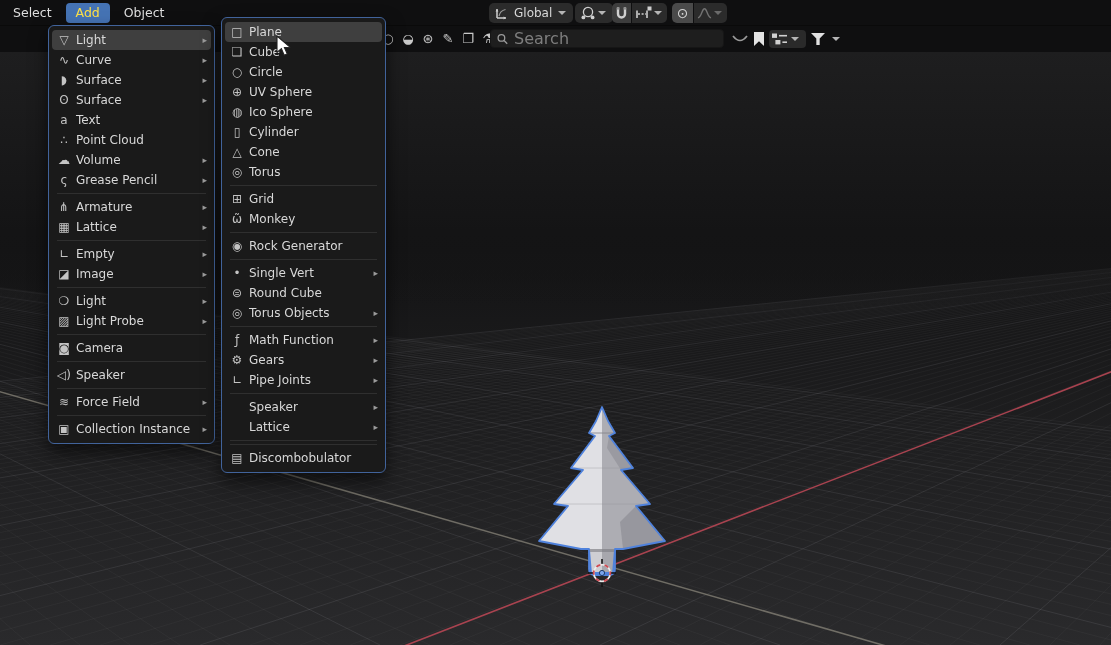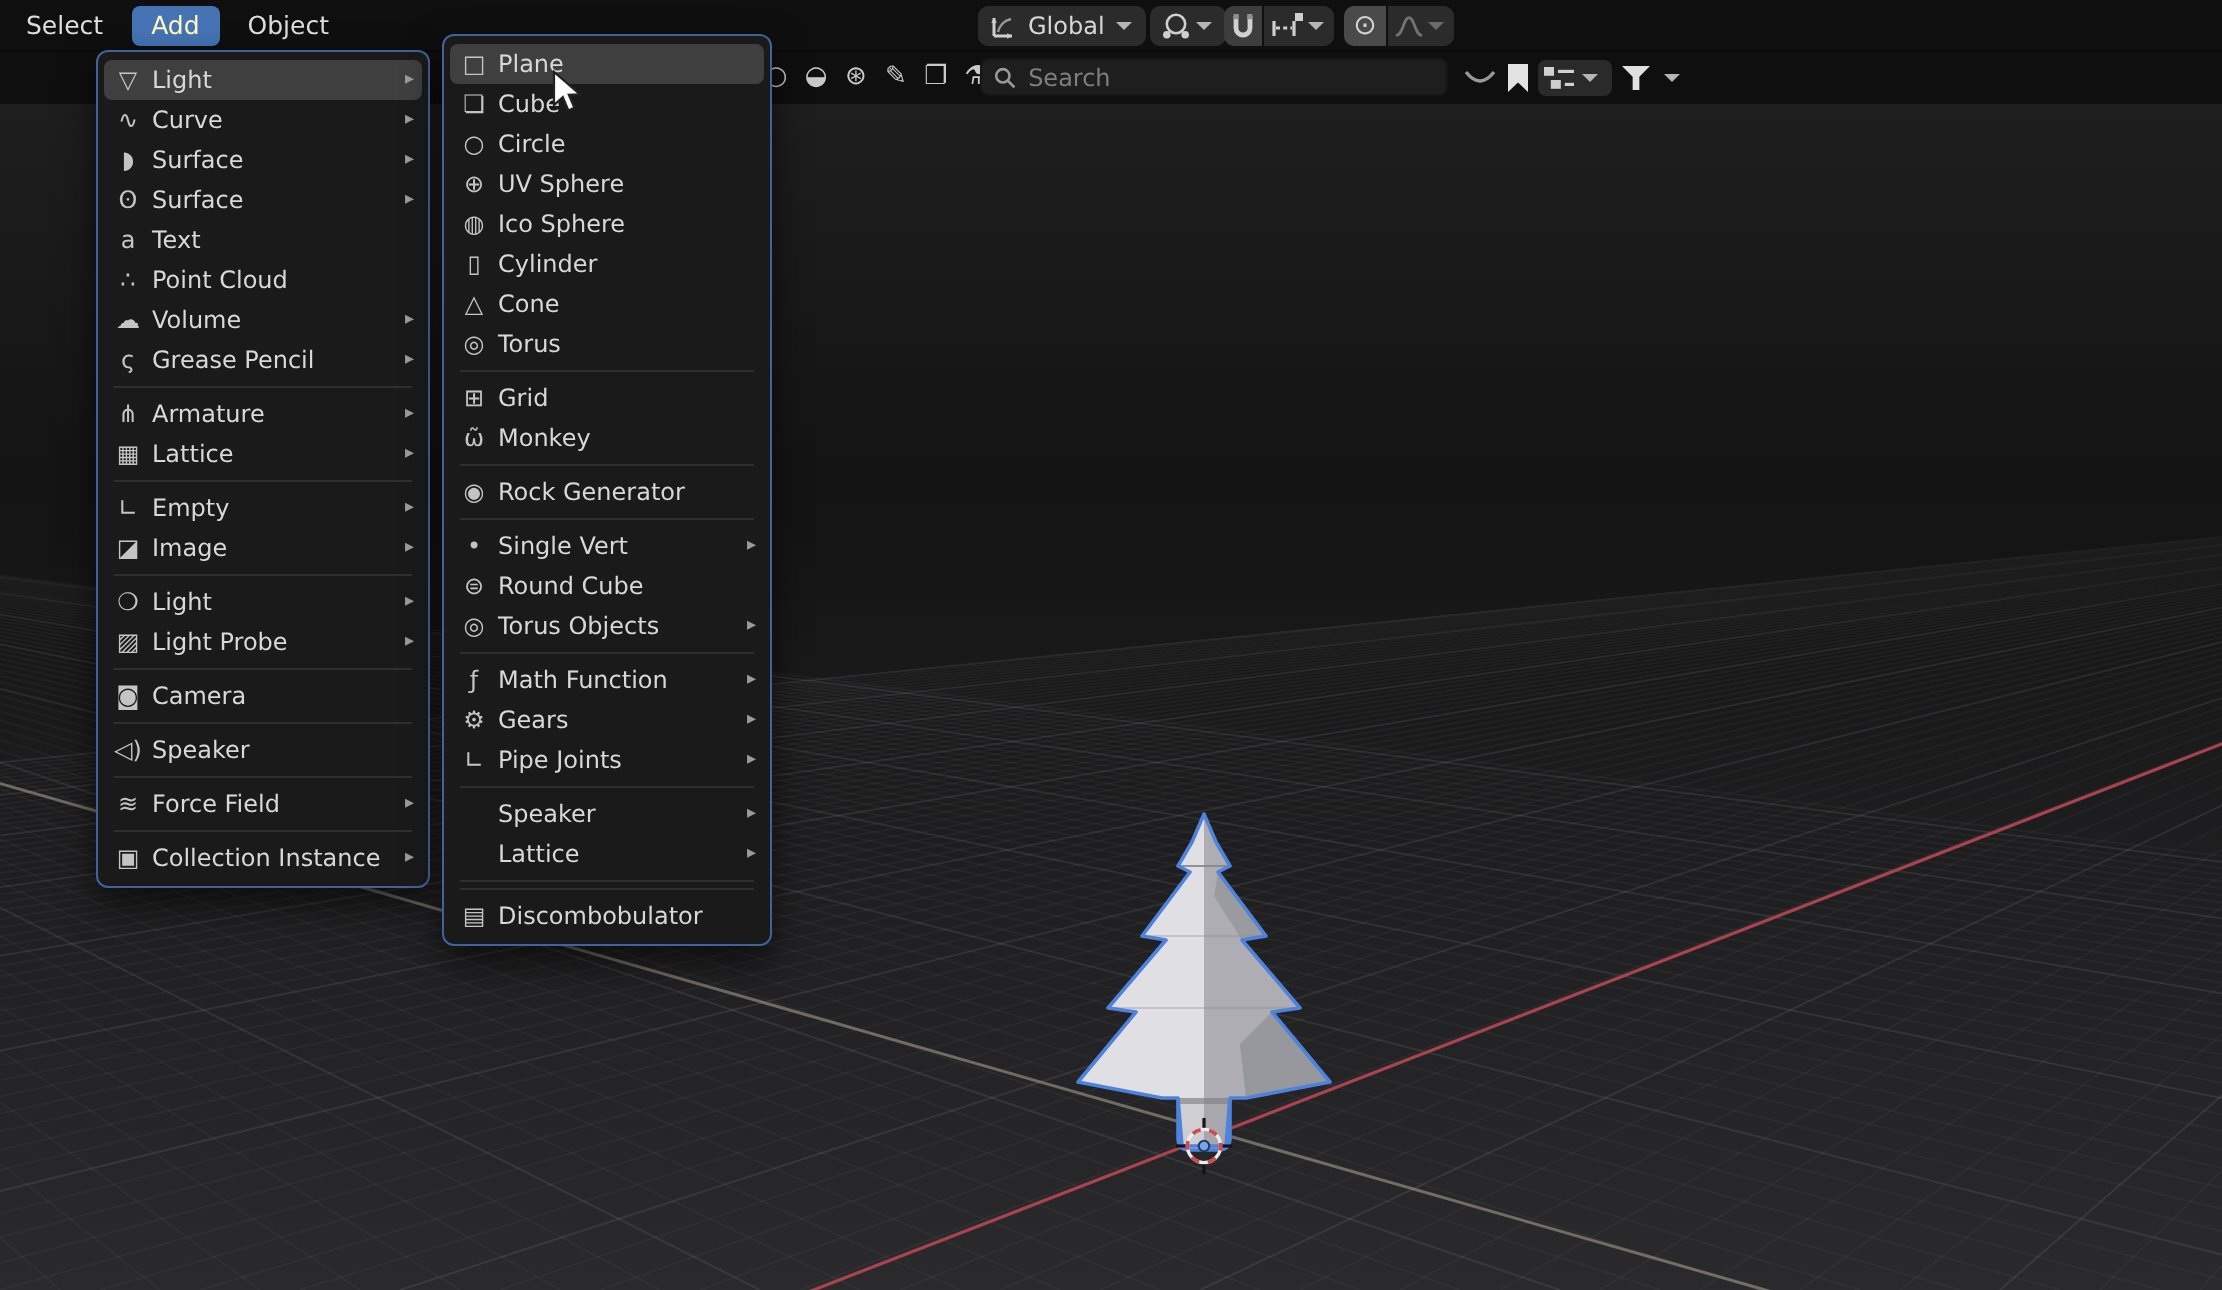--- a/index.html
+++ b/index.html
@@ -6,36 +6,36 @@
   *{margin:0;padding:0;box-sizing:border-box;}
   html,body{background:#000;}
   #app{position:relative;width:1111px;height:645px;background:#141415;overflow:hidden;
        font-family:"DejaVu Sans","Liberation Sans",sans-serif;-webkit-font-smoothing:antialiased;}
 
   
   #header{position:absolute;top:0;left:0;width:1111px;height:52px;background:#0f0f10;z-index:3;}
   #row1{position:absolute;top:0;left:0;right:0;height:26px;border-bottom:1px solid #0a0a0a;padding-left:36px;}
   #menu-bar{position:absolute;top:3px;left:3px;display:flex;gap:4px;}
   .mbtn{padding:2px 10px;font-size:12.5px;color:#dedede;border-radius:4px;line-height:16px;}
-  .mbtn.active{background:var(--accent);color:#fef9c3;}
+  .mbtn.active{background:var(--accent);color:#fde047;}
 
   .widget{position:absolute;top:3px;height:20px;background:#2b2b2b;border-radius:5px;
           display:flex;align-items:center;color:#d6d6d6;margin-left:32px;}
   .wlabel{font-size:12px;color:#d8d8d8;padding:0 4px;}
   .chev{width:0;height:0;border-left:4px solid transparent;border-right:4px solid transparent;
         border-top:4.5px solid #b5b5b5;margin:0 5px 0 2px;}
   .chev.dim{border-top-color:#6b6b6b;}
   .glyph-icon{font-size:13px;color:#d2d2d2;line-height:20px;text-align:center;}
 
   
   #filter-icons{position:absolute;top:29px;left:380px;display:flex;gap:4px;}
   .fic{width:16px;height:19px;font-size:13px;line-height:19px;color:#c9c9c9;text-align:center;}
   #search-box{position:absolute;left:490px;top:29px;width:234px;height:19px;background:#1e1e1e;
               border:1px solid #161616;border-radius:4px;display:flex;align-items:center;padding:0 6px;gap:6px;}
-  #search-box input{background:transparent;border:0;outline:none;color:#dddddd;font-size:12px;width:100%;
+  #search-box input{background:transparent;border:0;outline:none;color:#dddddd;font-size:16px;width:100%;
                     font-family:"DejaVu Sans","Liberation Sans",sans-serif;}
   #search-box input::placeholder{color:#7e7e7e;}
   #right-icons{position:absolute;left:731px;top:28px;height:22px;display:flex;align-items:center;gap:5px;}
   .bookmark{width:10px;height:14px;background:#e3e3e3;
             clip-path:polygon(0 0,100% 0,100% 100%,50% 66%,0 100%);}
   .funnel{width:14px;height:12px;background:#e0e0e0;
           clip-path:polygon(0 0,100% 0,62% 45%,62% 100%,38% 100%,38% 45%);}
   .btn-group{display:flex;align-items:center;background:#2a2a2a;border-radius:4px;height:18px;padding:0 2px;}
 
   

